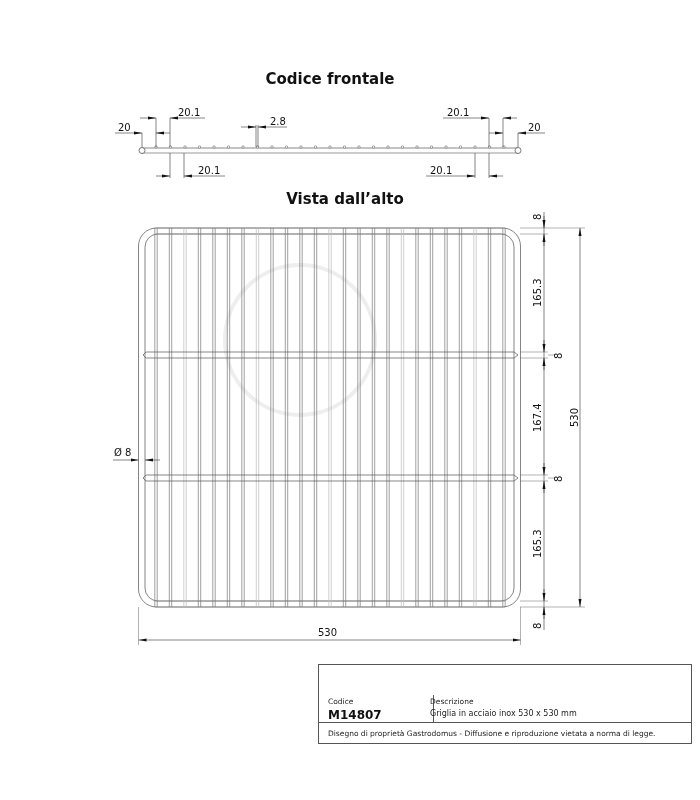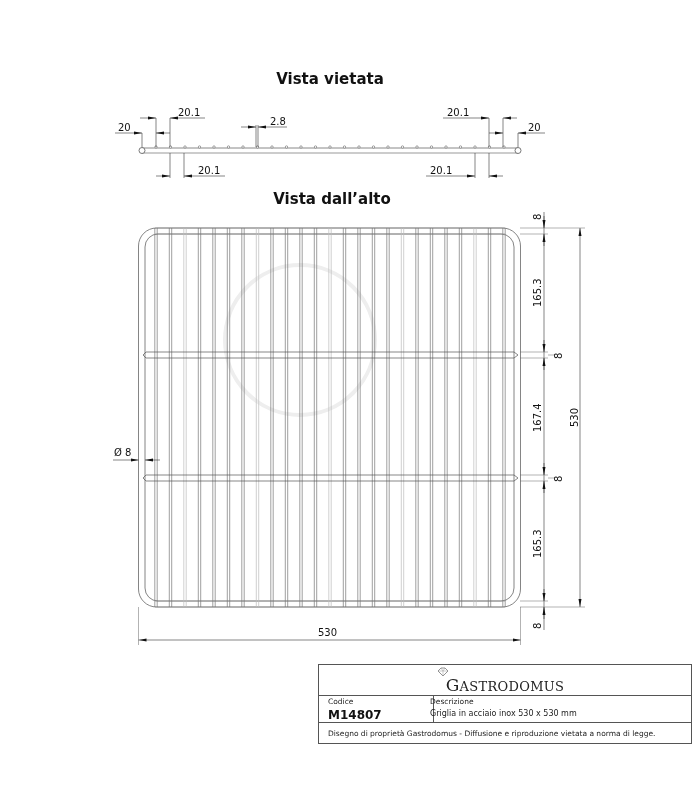--- a/index.html
+++ b/index.html
@@ -1,38 +1,38 @@
 <!DOCTYPE html>
 <html><head>
 <meta charset="utf-8">
 <style>
   html, body { margin:0; padding:0; background:#ffffff; }
   body { width:700px; height:800px; position:relative; overflow:hidden; font-family:"DejaVu Sans", sans-serif; color:#000; }
   .title { position:absolute; font-family:"DejaVu Sans", sans-serif; font-weight:bold; font-size:15px; text-align:center; color:#111; }
   #t-front { left:230px; top:70px; width:200px; }
-  #t-top { left:232px; top:190px; width:200px; }
+  #t-top { left:245px; top:190px; width:200px; }
   svg.drawing { position:absolute; left:0; top:0; }
   .dimtxt { font-family:"DejaVu Sans", sans-serif; font-size:10px; fill:#111; }
   .tb { position:absolute; left:318px; top:664px; width:374px; height:80px; border:1px solid #555; box-sizing:border-box; font-family:"DejaVu Sans", sans-serif; }
   .tb-logo { position:absolute; left:0; top:0; width:372px; height:30px; border-bottom:1px solid #555; text-align:center; }
   .tb-logo .brand { position:absolute; left:0; right:0; top:10px; font-family:"DejaVu Serif", serif; font-size:13px; letter-spacing:0.3px; color:#222; }
   .tb-logo .brand .cap { font-size:17px; }
   .tb-logo .gem { position:absolute; left:118px; top:2px; width:12px; height:10px; }
   .tb-row2 { position:absolute; left:0; top:30px; width:372px; height:27px; border-bottom:1px solid #555; }
   .tb-code { position:absolute; left:6px; top:0; width:108px; height:27px; border-right:1px solid #555; }
   .tb-desc { position:absolute; left:108px; top:0; width:264px; height:27px; }
   .lbl { position:absolute; left:3px; top:2px; font-size:7.5px; color:#222; }
   .code-val { position:absolute; left:3px; top:13px; font-size:12px; font-weight:bold; color:#111; }
   .desc-val { position:absolute; left:3px; top:14px; font-size:8px; color:#222; }
   .tb-foot { position:absolute; left:3px; top:64px; font-size:7.5px; color:#222; white-space:nowrap;margin-left:6px; }
 </style>
 </head>
 <body>
 
-<div class="title" id="t-front">Vista vietata</div>
+<div class="title" id="t-front">Codice frontale</div>
 <div class="title" id="t-top">Vista dall’alto</div>
 
 <svg class="drawing" width="700" height="800" viewBox="0 0 700 800">
   <defs>
     <marker id="arr" markerWidth="8" markerHeight="6" refX="8" refY="3" orient="auto" markerUnits="userSpaceOnUse">
       <path d="M0,1.5 L8,3 L0,4.5 z" fill="#111"></path>
     </marker>
   </defs>
 
   <g>
@@ -221,27 +221,20 @@
     <line x1="509" y1="640" x2="520.5" y2="640" stroke="#333" stroke-width="0.6" marker-end="url(#arr)"></line>
     <text class="dimtxt" x="318" y="636">530</text>
 
     <line x1="113" y1="460" x2="138.5" y2="460" stroke="#333" stroke-width="0.6" marker-end="url(#arr)"></line>
     <line x1="160" y1="460" x2="145" y2="460" stroke="#333" stroke-width="0.6" marker-end="url(#arr)"></line>
     <text class="dimtxt" x="114" y="456">Ø 8</text>
   </g>
 </svg>
 
 <div class="tb">
-  <div class="tb-logo">
-    <svg class="gem" viewBox="0 0 12 10">
-      <path d="M1,4 L4,1 L8,1 L11,4 L6,9 Z" fill="none" stroke="#777" stroke-width="0.8"></path>
-      <path d="M1,4 L11,4 M4,1 L6,4 L8,1 M6,4 L6,9" fill="none" stroke="#999" stroke-width="0.5"></path>
-    </svg>
-    <div class="brand"><span class="cap">G</span><span>ASTRODOMUS</span></div>
-  </div>
   <div class="tb-row2">
     <div class="tb-code">
       <span class="lbl">Codice</span>
       <span class="code-val">M14807</span>
     </div>
     <div class="tb-desc">
       <span class="lbl">Descrizione</span>
       <span class="desc-val">Griglia in acciaio inox 530 x 530 mm</span>
     </div>
   </div>

